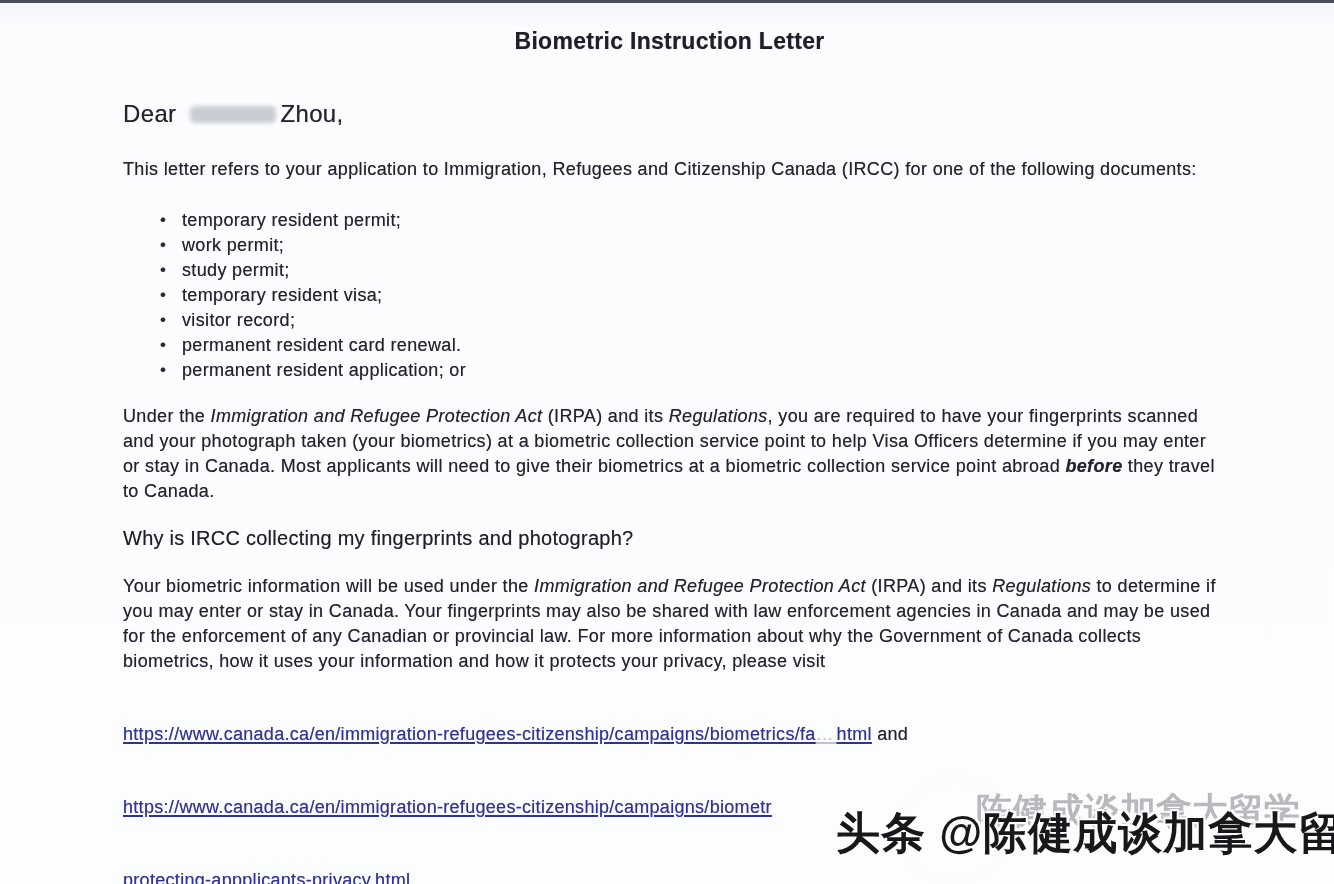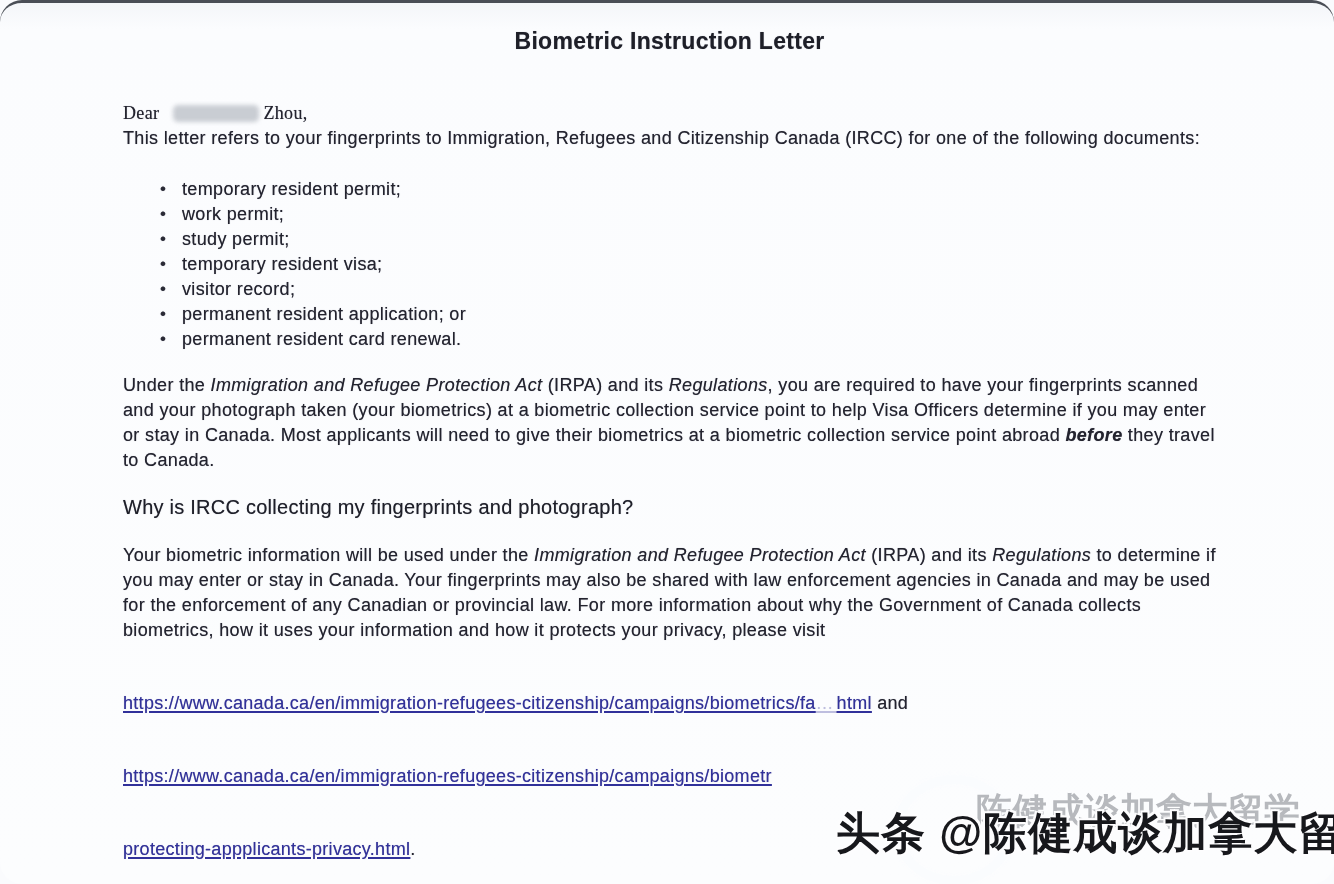--- a/index.html
+++ b/index.html
@@ -12,41 +12,40 @@
     font-family: "Liberation Sans", sans-serif;
   }
   .page {
     position: relative;
     width: 1334px;
     height: 884px;
     background: linear-gradient(180deg, #f4f6f9 0px, #fbfcfe 26px, #fcfdfe 100%);
     border-top: 3px solid #4a4e56;
     box-sizing: border-box;
     color: #23232e;
-    border-radius: 22px;
   }
   .content {
     padding: 24px 118px 0 123px;
     text-shadow: 0 0 0.7px rgba(30, 32, 55, 0.55);
   }
   .doc-title {
     text-align: center;
     font-weight: bold;
     font-size: 23px;
     letter-spacing: 0.3px;
     line-height: 28px;
     margin: 0 0 46px 0;
     color: #1e1f28;
   }
   .salutation {
-    font-size: 18px;
+    font-size: 24px;
     line-height: 25px;
     letter-spacing: 0.35px;
+    margin-bottom: 31px;
     white-space: nowrap;
-    font-family: Liberation Serif, serif;
   }
   .redaction {
     display: inline-block;
     width: 86px;
     height: 17px;
     background: #c9cdd3;
     border-radius: 5px;
     filter: blur(2px);
     vertical-align: middle;
     margin: 0 4px 3px 14px;
@@ -150,30 +149,30 @@
 </head>
 <body>
 
 <div class="page">
   <div class="content">
 
     <h1 class="doc-title">Biometric Instruction Letter</h1>
 
     <div class="salutation"><span>Dear</span><span class="redaction"></span><span>Zhou,</span></div>
 
-    <p class="para p-intro">This letter refers to your fingerprints to Immigration, Refugees and Citizenship Canada (IRCC) for one of the following documents:</p>
+    <p class="para p-intro">This letter refers to your application to Immigration, Refugees and Citizenship Canada (IRCC) for one of the following documents:</p>
 
     <ul class="doc-list">
       <li>temporary resident permit;</li>
       <li>work permit;</li>
       <li>study permit;</li>
       <li>temporary resident visa;</li>
       <li>visitor record;</li>
+      <li>permanent resident card renewal.</li>
       <li>permanent resident application; or</li>
-      <li>permanent resident card renewal.</li>
     </ul>
 
     <p class="para p-under"><span>Under the </span><span class="it">Immigration and Refugee Protection Act</span><span> (IRPA) and its </span><span class="it">Regulations</span><span>, you are required to have your fingerprints scanned and your photograph taken (your biometrics) at a biometric collection service point to help Visa Officers determine if you may enter or stay in Canada.  Most applicants will need to give their biometrics at a biometric collection service point abroad </span><span class="bd">before</span><span> they travel to Canada.</span></p>
 
 
     <h2 class="section-heading">Why is IRCC collecting my fingerprints and photograph?</h2>
 
     <p class="para p-your"><span>Your biometric information will be used under the </span><span class="it">Immigration and Refugee Protection Act</span><span> (IRPA) and its </span><span class="it">Regulations</span><span> to determine if you may enter or stay in Canada. Your fingerprints may also be shared with law enforcement agencies in Canada and may be used for the enforcement of any Canadian or provincial law. For more information about why the Government of Canada collects biometrics, how it uses your information and how it protects your privacy, please visit</span></p>
 
     <div class="url-block">

